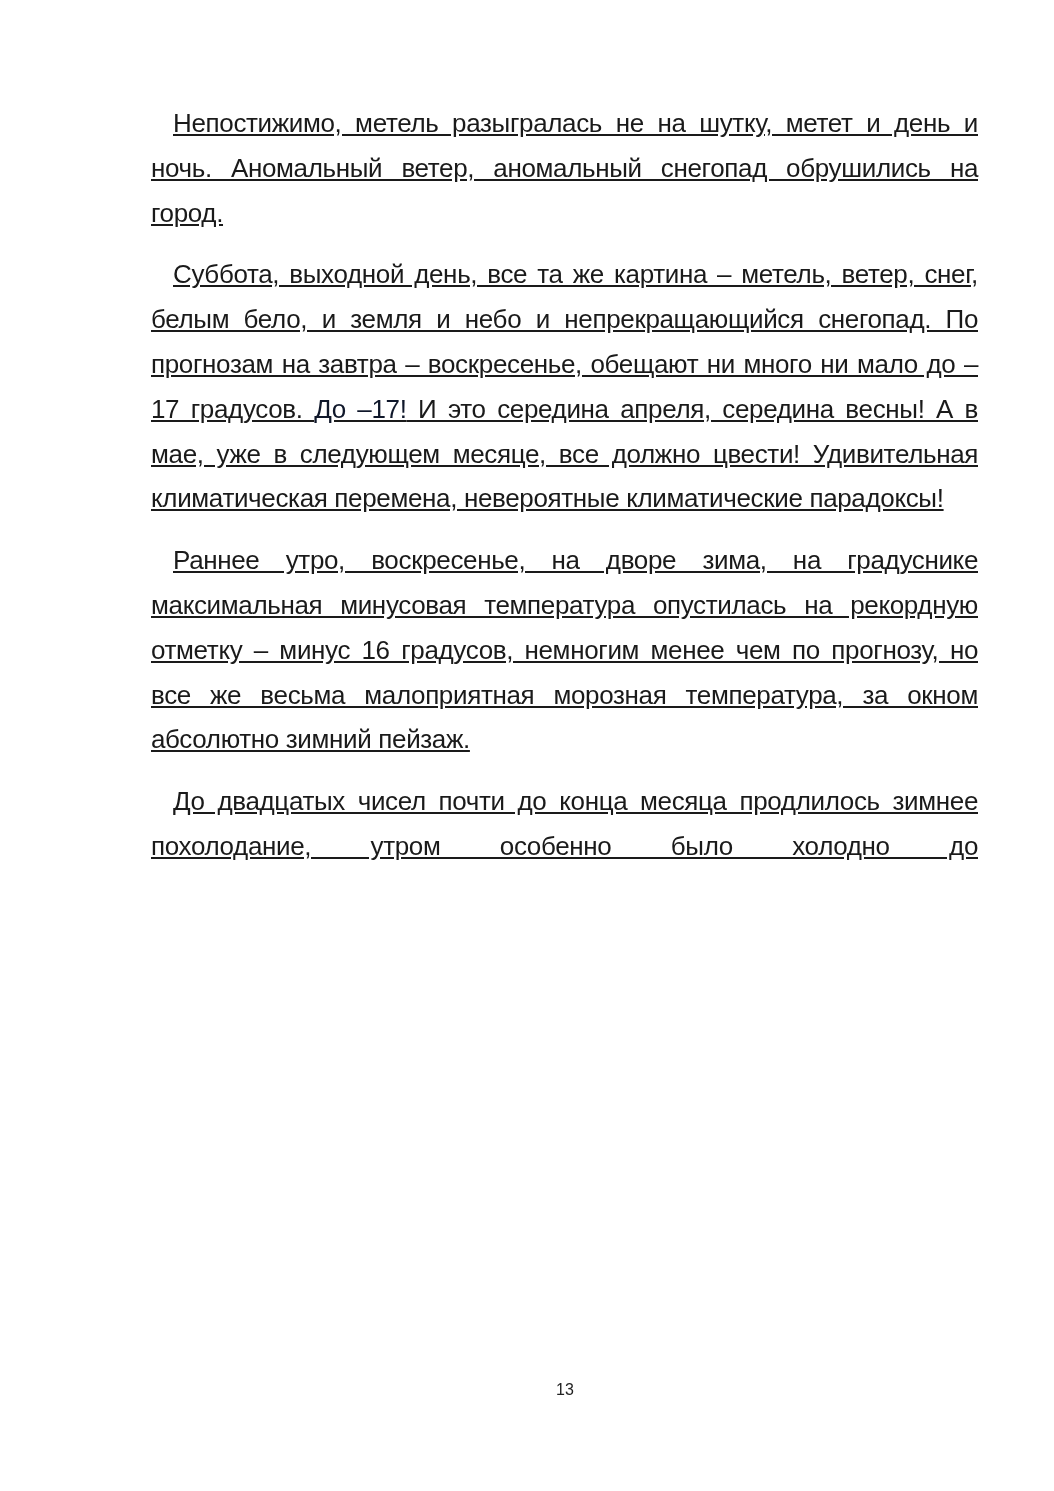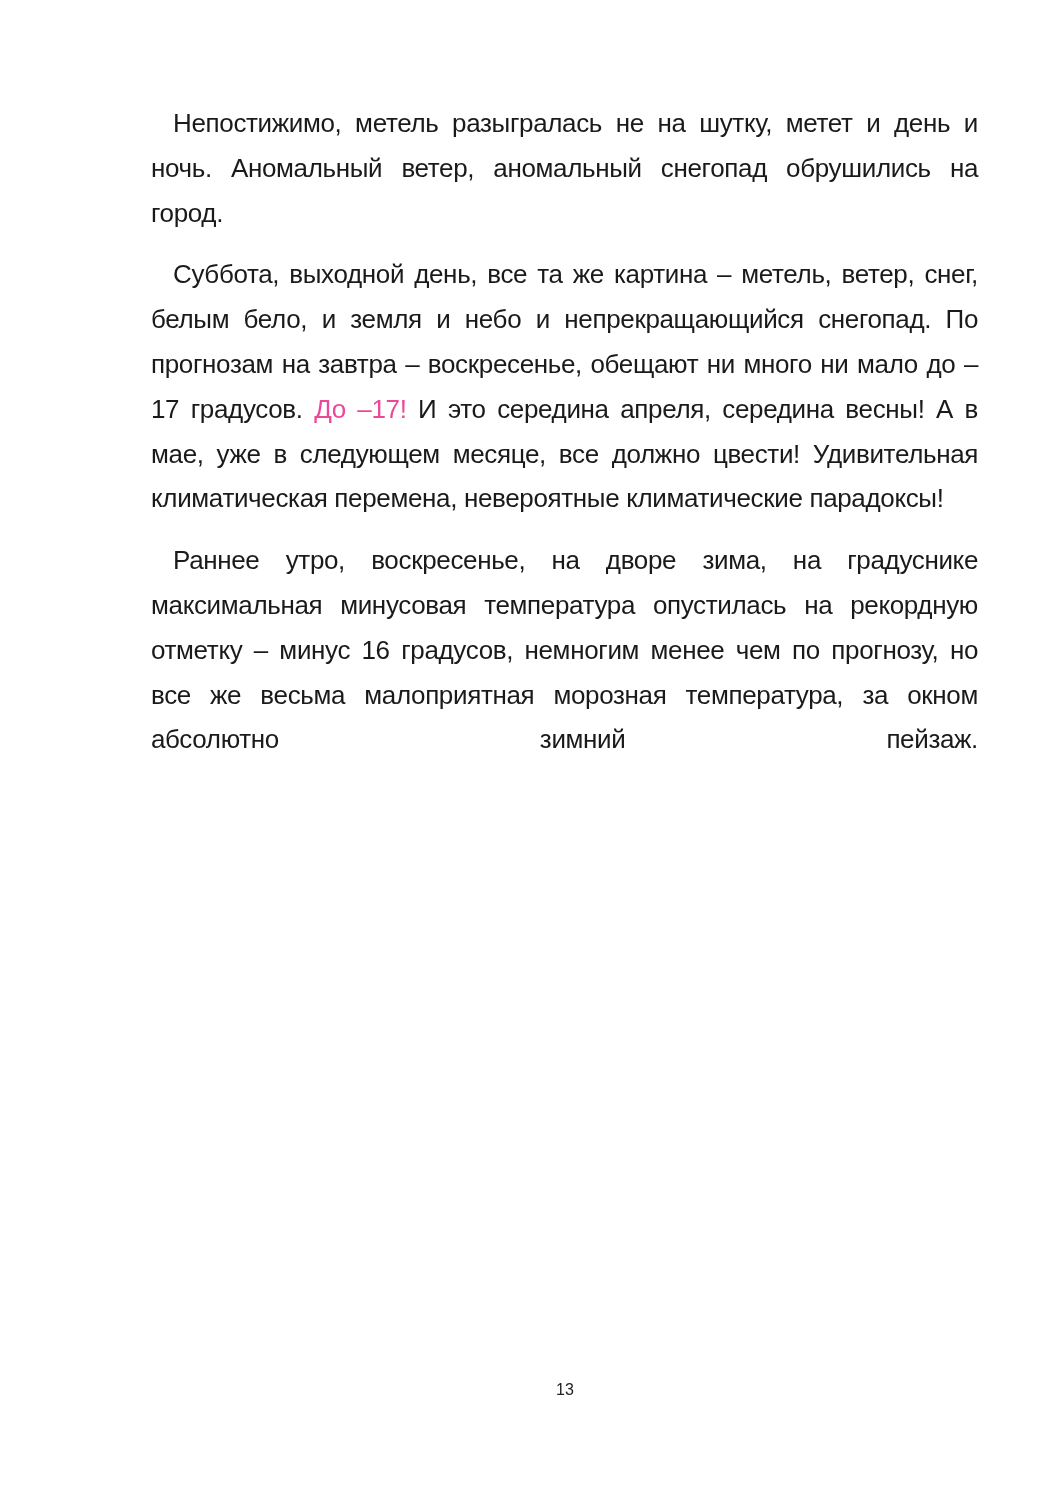--- a/index.html
+++ b/index.html
@@ -22,40 +22,42 @@
       font-family: "Liberation Sans", sans-serif;
       font-size: 26px;
       line-height: 44.8px;
       letter-spacing: -0.35px;
     }
     .para {
       margin: 0 0 17px 0;
       text-align: justify;
       text-indent: 22px;
       transform-origin: left top;
+      text-decoration: underline;
     }
     .para:last-child {
       text-align-last: justify;
     }
     .red {
-      color: #ec4899;
+      color: #0f172a;
     }
     .page-number {
       position: absolute;
       left: 0;
       width: 1130px;
       top: 1381px;
       text-align: center;
       font-family: "Liberation Sans", sans-serif;
       font-size: 16px;
       color: #222;
     }
   </style>
 </head>
 <body>
 
 <div class="page">
   <p class="para">Непостижимо, метель разыгралась не на шутку, метет и день и ночь. Аномальный ветер, аномальный снегопад обрушились на город.</p>
   <p class="para"><span>Суббота, выходной день, все та же картина – метель, ветер, снег, белым бело, и земля и небо и непрекращающийся снегопад. По прогнозам на завтра – воскресенье, обещают ни много ни мало до –17 градусов. </span><span class="red">До –17!</span><span> И это середина апреля, середина весны! А в мае, уже в следующем месяце, все должно цвести! Удивительная климатическая перемена, невероятные климатические парадоксы!</span></p>
   <p class="para">Раннее утро, воскресенье, на дворе зима, на градуснике максимальная минусовая температура опустилась на рекордную отметку – минус 16 градусов, немногим менее чем по прогнозу, но все же весьма малоприятная морозная температура, за окном абсолютно зимний пейзаж.</p>
+  <p class="para">До двадцатых чисел почти до конца месяца продлилось зимнее похолодание, утром особенно было холодно до</p>
 </div>
 
 <div class="page-number">13</div>
 
 </body></html>

